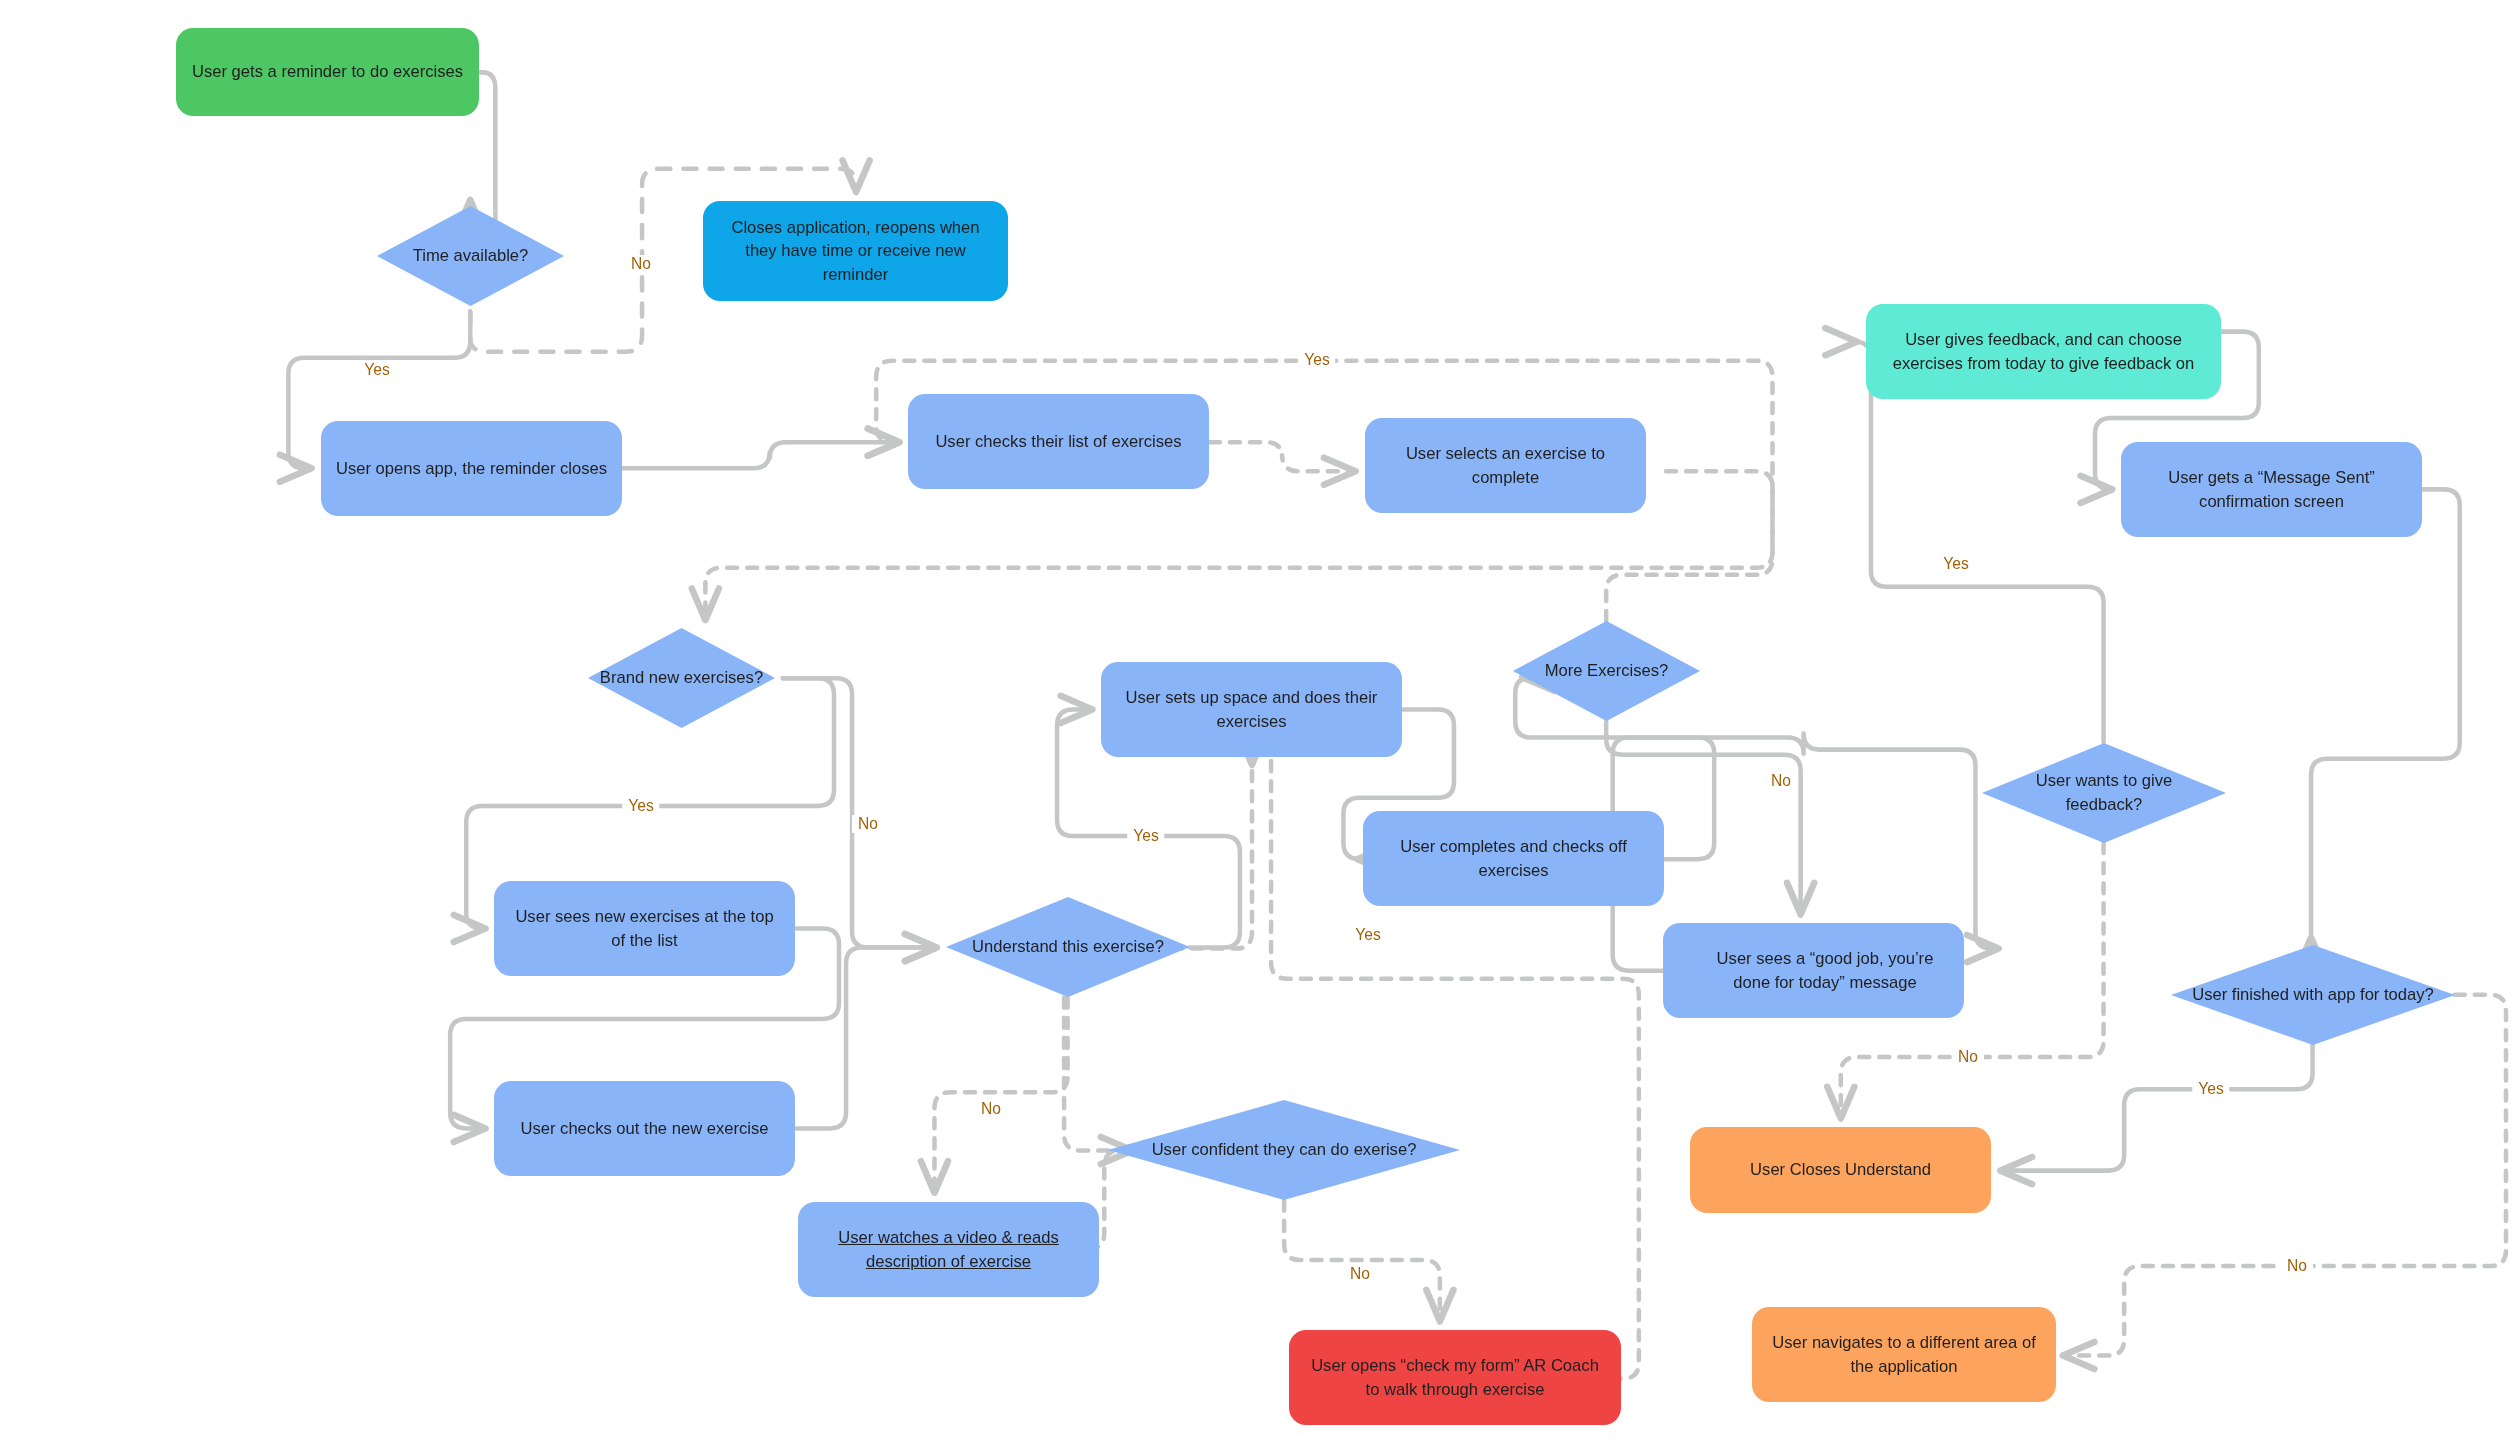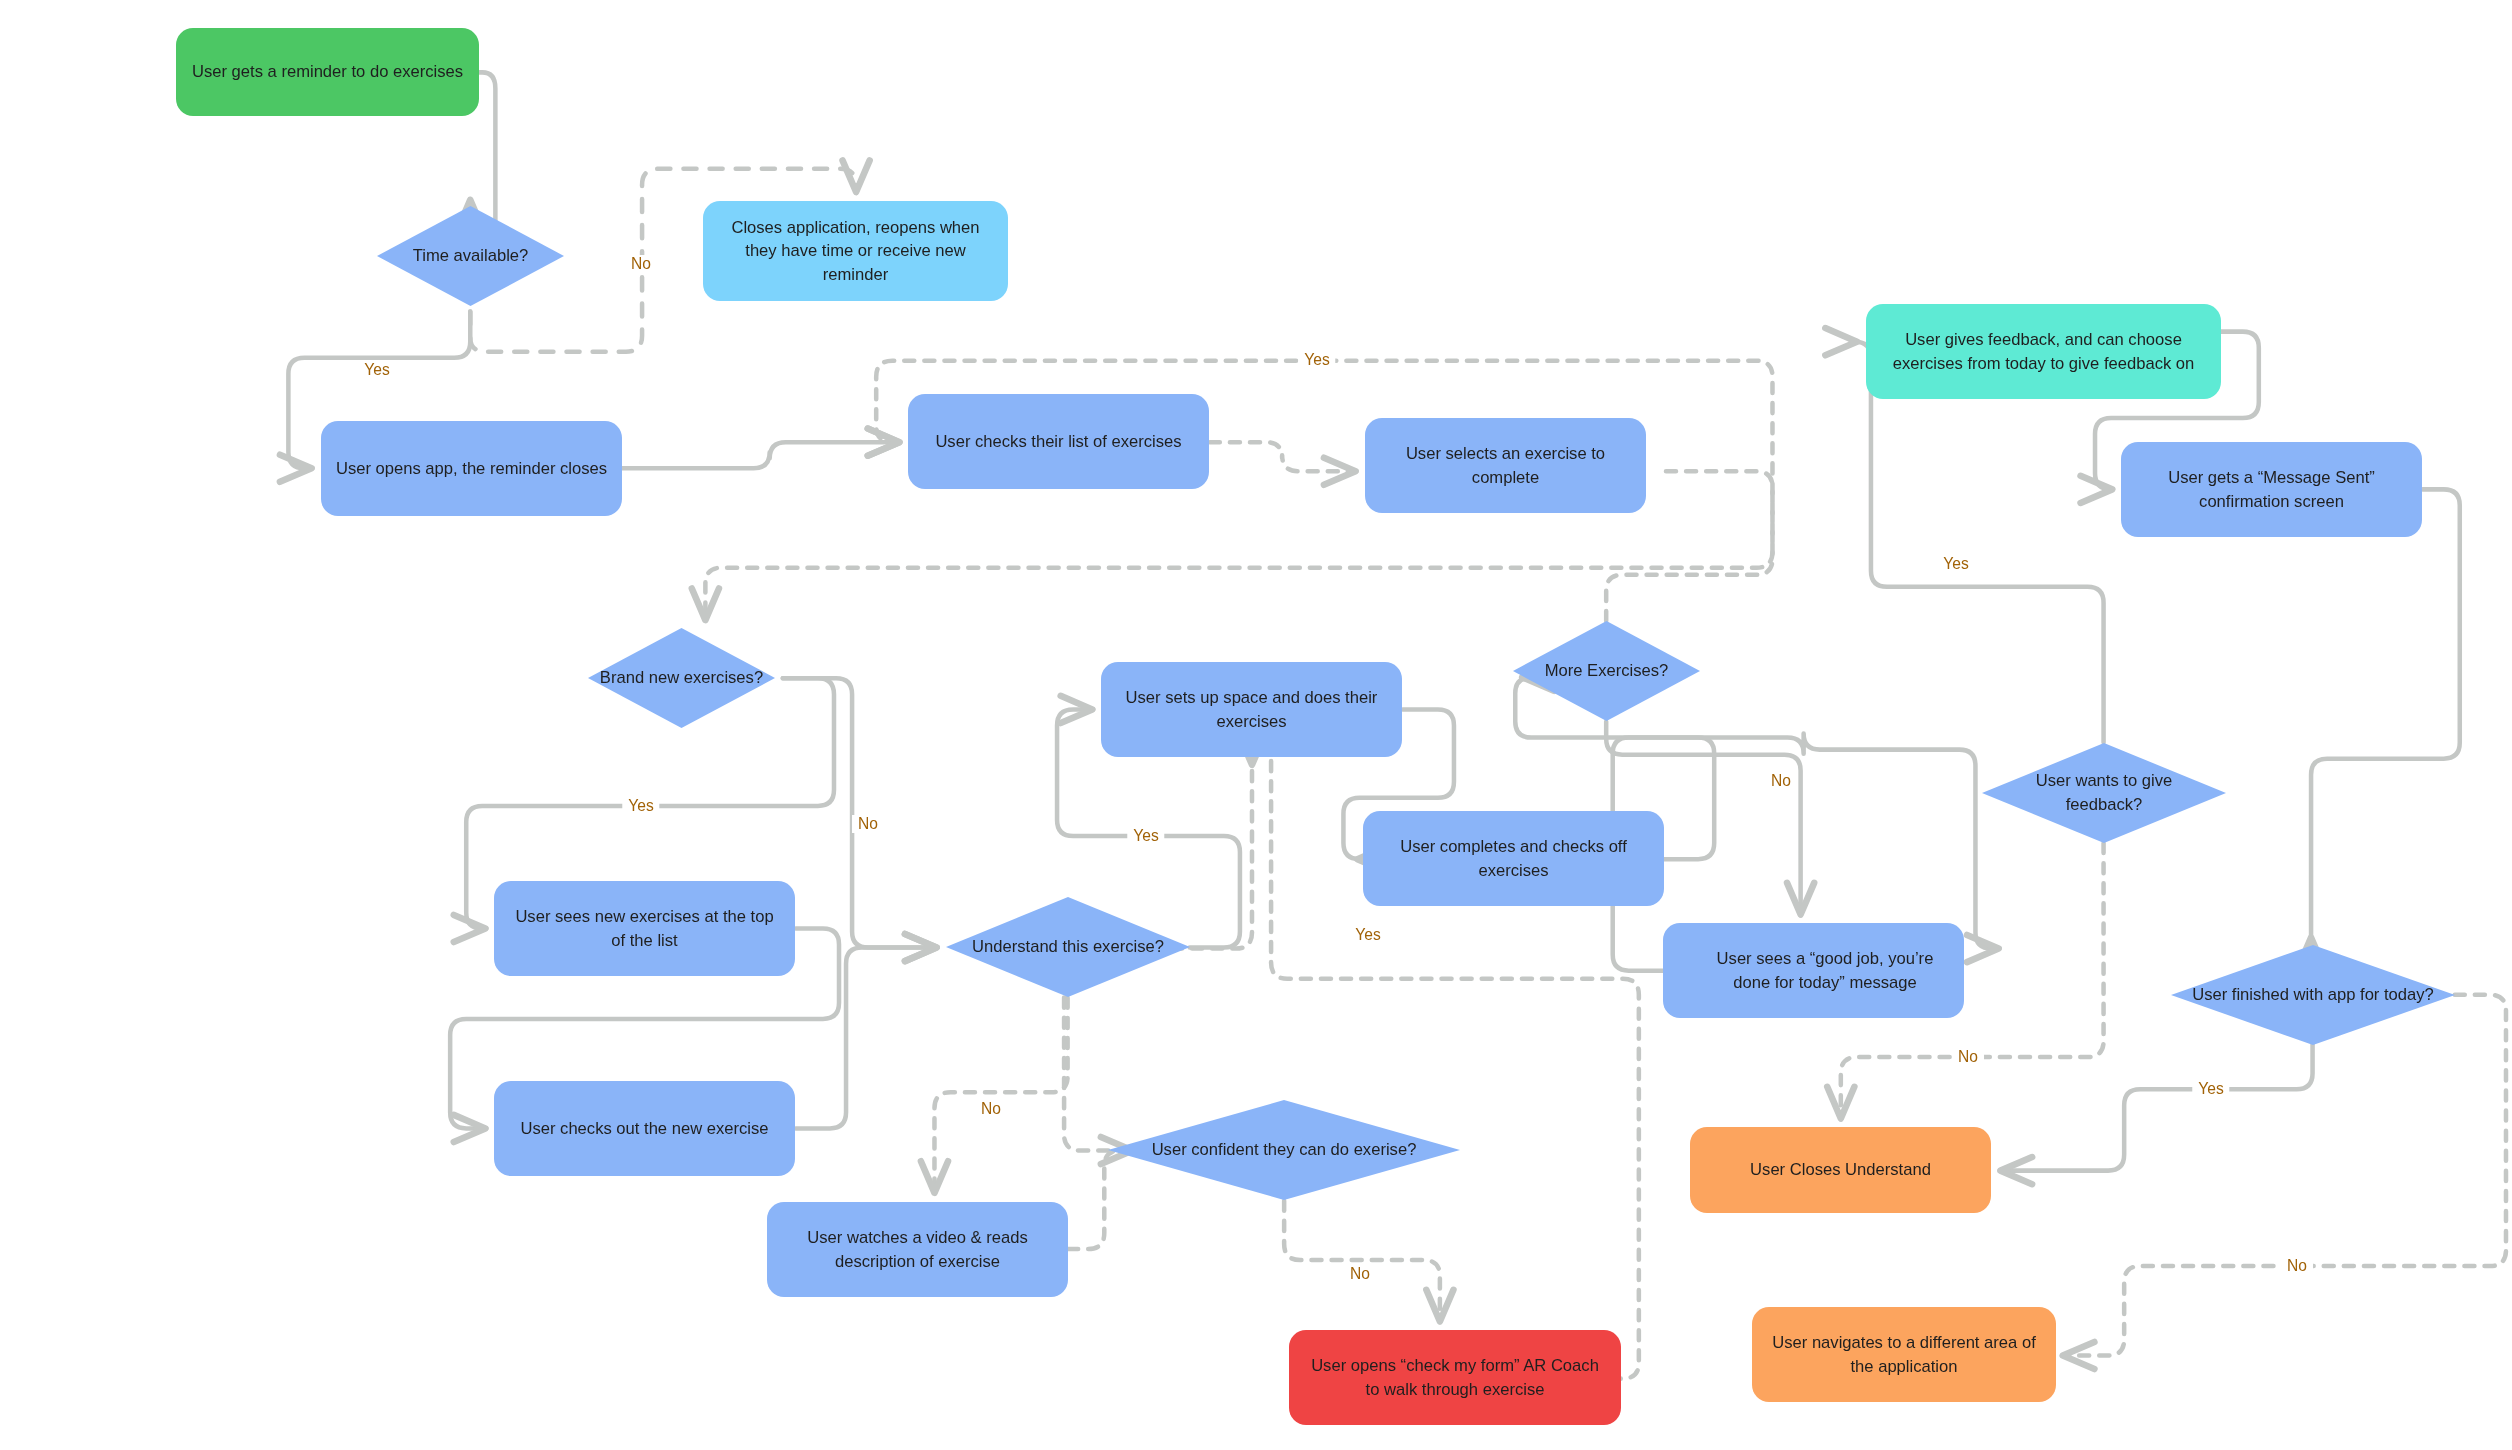--- a/index.html
+++ b/index.html
@@ -147,21 +147,21 @@
 
   <div class="node terminal" style="left:176px; top:28px; width:303px; height:88px; background:#4CC764;">
     <span>User gets a reminder to do exercises</span>
   </div>
 
   <div class="node decision" style="left:377px; top:206px; width:187px; height:100px;">
     <span class="dia-shape" style="background:#8AB4F8;"></span>
     <span class="dia-label">Time available?</span>
   </div>
 
-  <div class="node terminal" style="left:703px; top:201px; width:305px; height:100px; background:#7dd3fc;justify-content:center;">
+  <div class="node terminal" style="left:703px; top:201px; width:305px; height:100px; background:#0ea5e9;justify-content:center;">
     <span>Closes application, reopens when they have time or receive new reminder</span>
   </div>
 
   <div class="node process" style="left:321px; top:421px; width:301px; height:95px; background:#8AB4F8;">
     <span>User opens app, the reminder closes</span>
   </div>
 
   <div class="node process" style="left:908px; top:394px; width:301px; height:95px; background:#8AB4F8;">
     <span>User checks their list of exercises</span>
   </div>
@@ -221,21 +221,21 @@
   <div class="node decision" style="left:2171px; top:945px; width:284px; height:100px;">
     <span class="dia-shape" style="background:#8AB4F8;"></span>
     <span class="dia-label">User finished with app for today?</span>
   </div>
 
   <div class="node decision" style="left:1108px; top:1100px; width:352px; height:100px;">
     <span class="dia-shape" style="background:#8AB4F8;"></span>
     <span class="dia-label">User confident they can do exerise?</span>
   </div>
 
-  <div class="node process" style="left:767px; top:1202px; width:301px; height:95px; background:#8AB4F8;">
+  <div class="node process" style="left:798px; top:1202px; width:301px; height:95px; background:#8AB4F8;text-decoration:underline;">
     <span>User watches a video &amp; reads description of exercise</span>
   </div>
 
   <div class="node terminal" style="left:1690px; top:1127px; width:301px; height:86px; background:#FCA45E;">
     <span>User Closes Understand</span>
   </div>
 
   <div class="node process" style="left:1289px; top:1330px; width:332px; height:95px; background:#ef4444;">
     <span>User opens “check my form” AR Coach to walk through exercise</span>
   </div>

